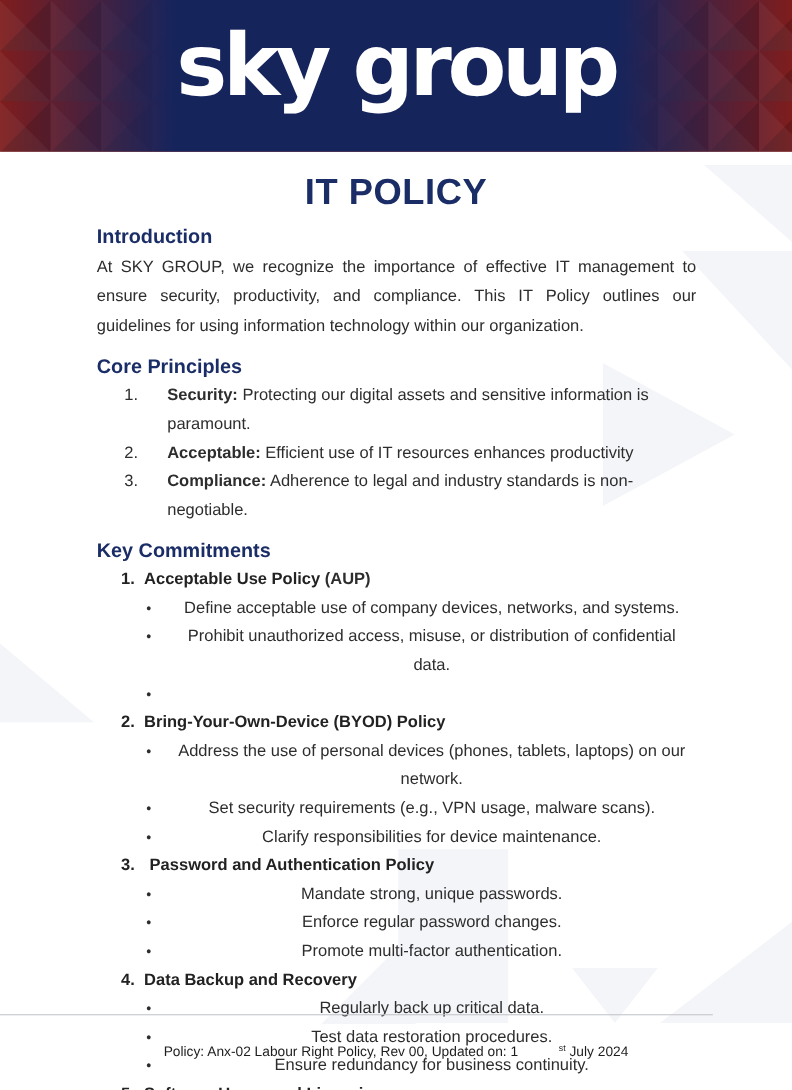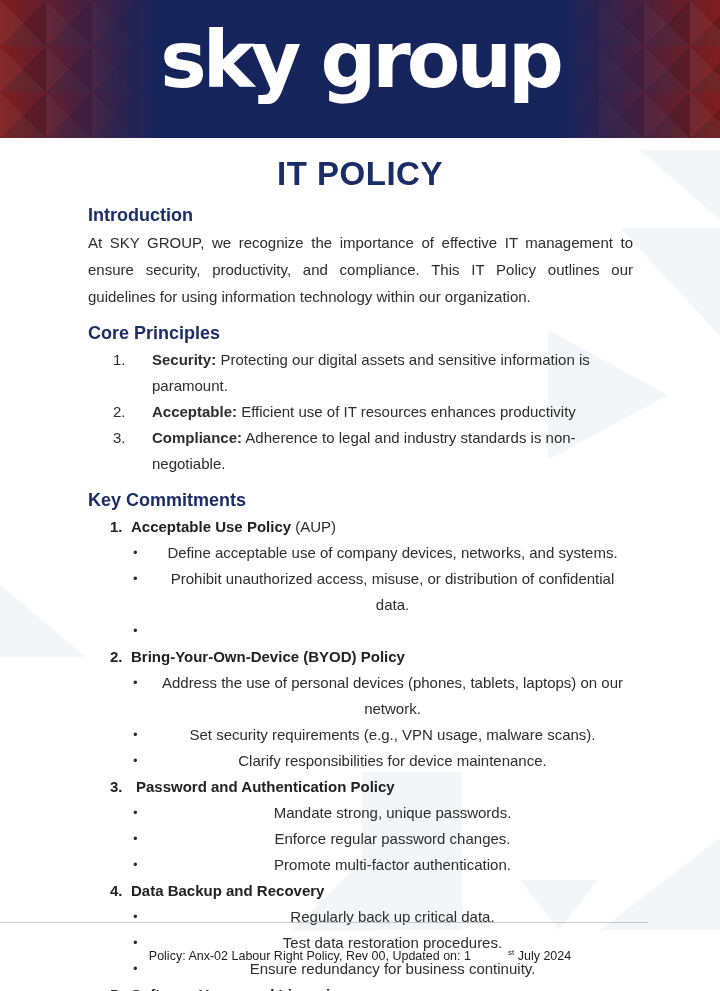--- a/index.html
+++ b/index.html
@@ -83,21 +83,21 @@
   
   .core-item { display:flex; font-size:15px; line-height:26px; color:#2d2d2d; }
   .core-num  { margin-left:25px; width:39px; flex:none; }
   .core-text { flex:1; }
   .bold { font-weight:bold; }
 
   
   .kc-title { display:flex; font-size:15px; line-height:26px; font-weight:bold; color:#222; }
   .kc-num   { margin-left:22px; width:21px; flex:none; }
   .kc-titletext { flex:1; }
-  .kc-titletext .normal { font-weight:normal; color:#2d2d2d; }
+  .kc-titletext .normal { font-weight:bold; color:#2d2d2d; }
   .kc-bullet { display:flex; font-size:15px; line-height:26px; color:#2d2d2d; }
   .kc-bullet .marker { margin-left:45px; width:19px; flex:none; font-size:13px; }
   .kc-bullet .btext { flex:1;text-align:center; }
   .indent-sm { padding-left:5px; }
 
   
   .page-divider {
     position:absolute; left:0; top:922px;
     width:648px; height:1px;
     background:#c4c6ca;

